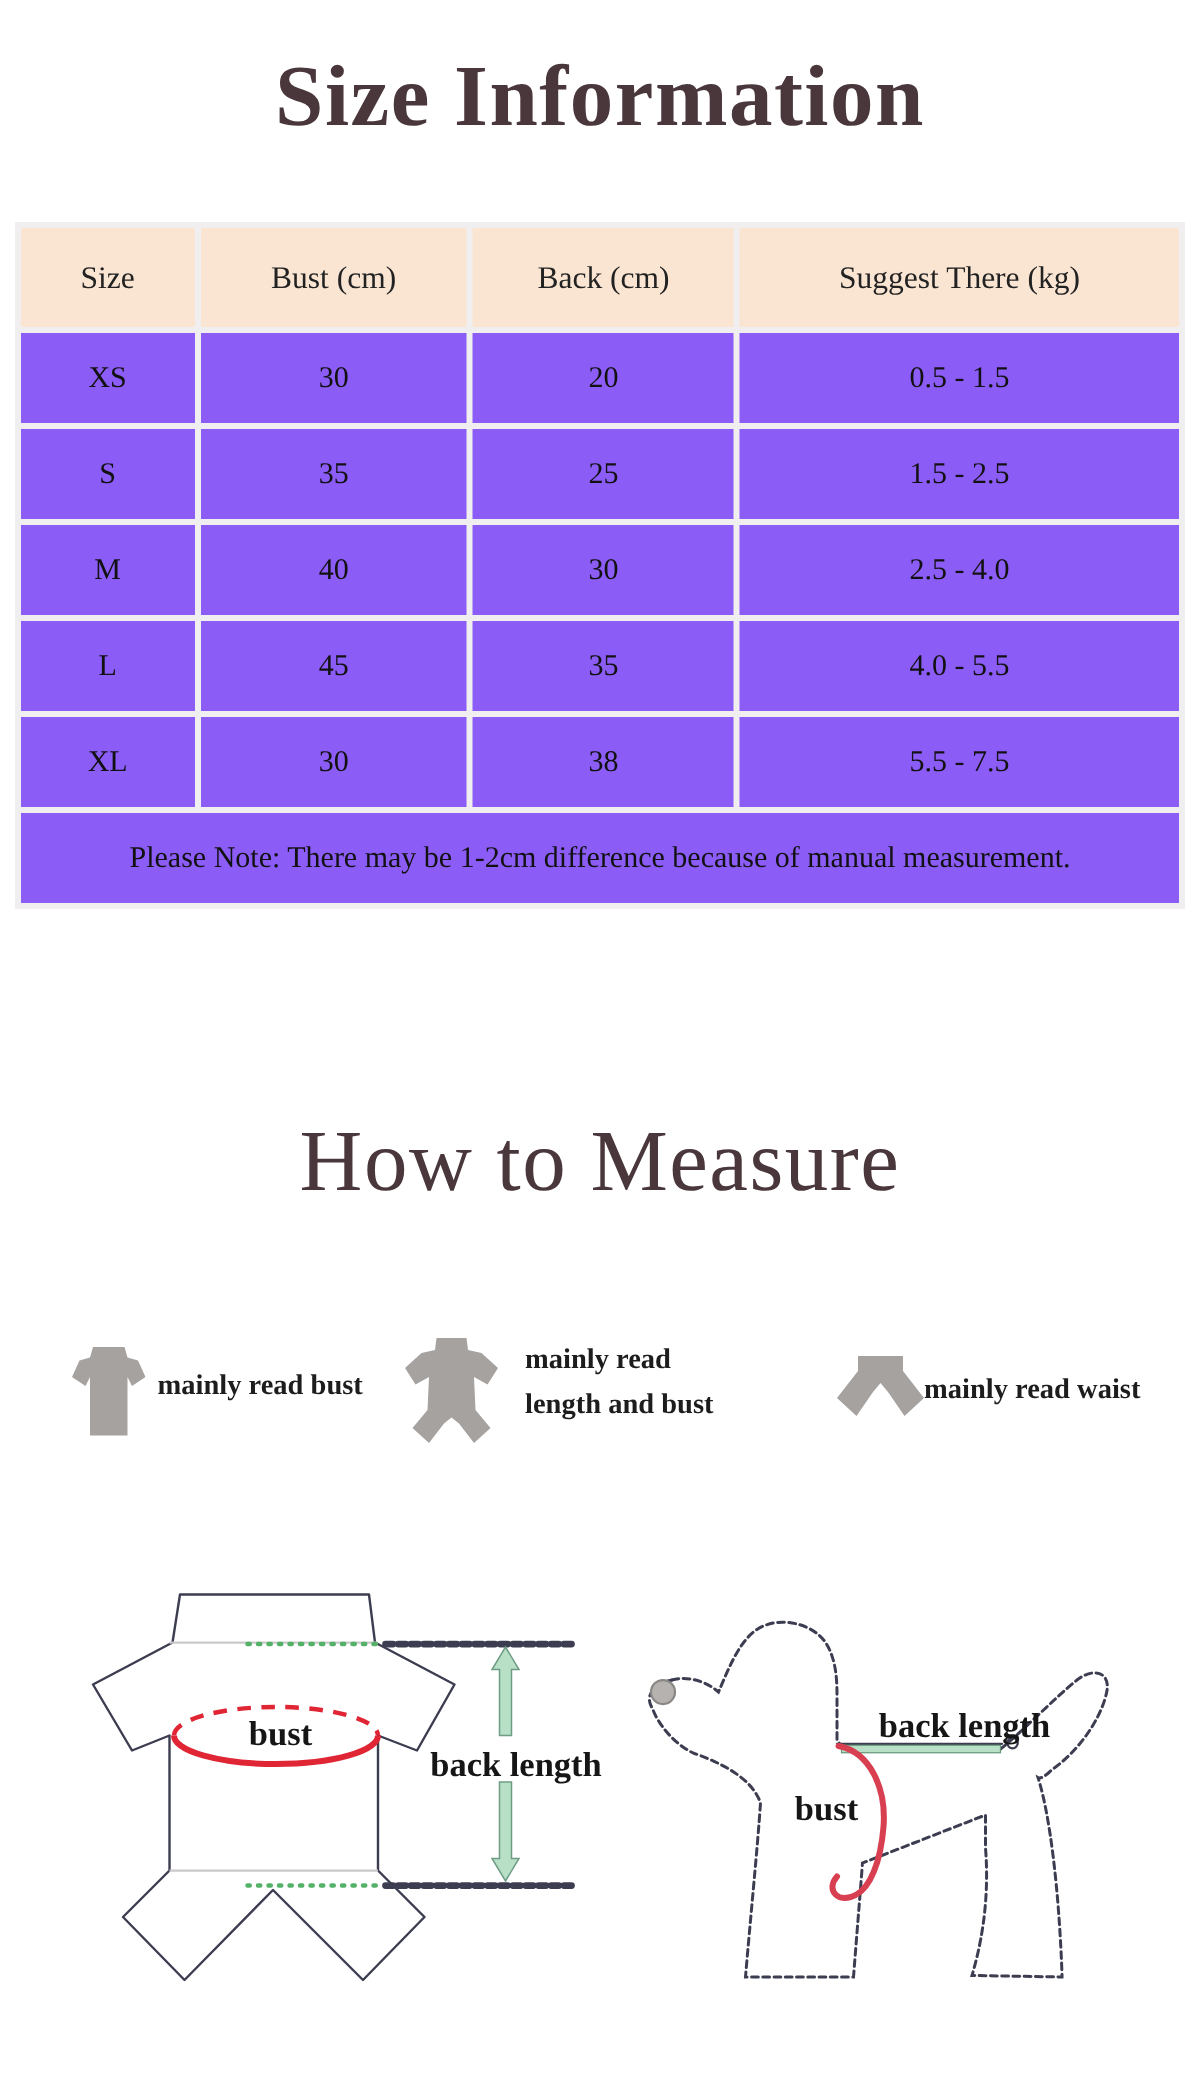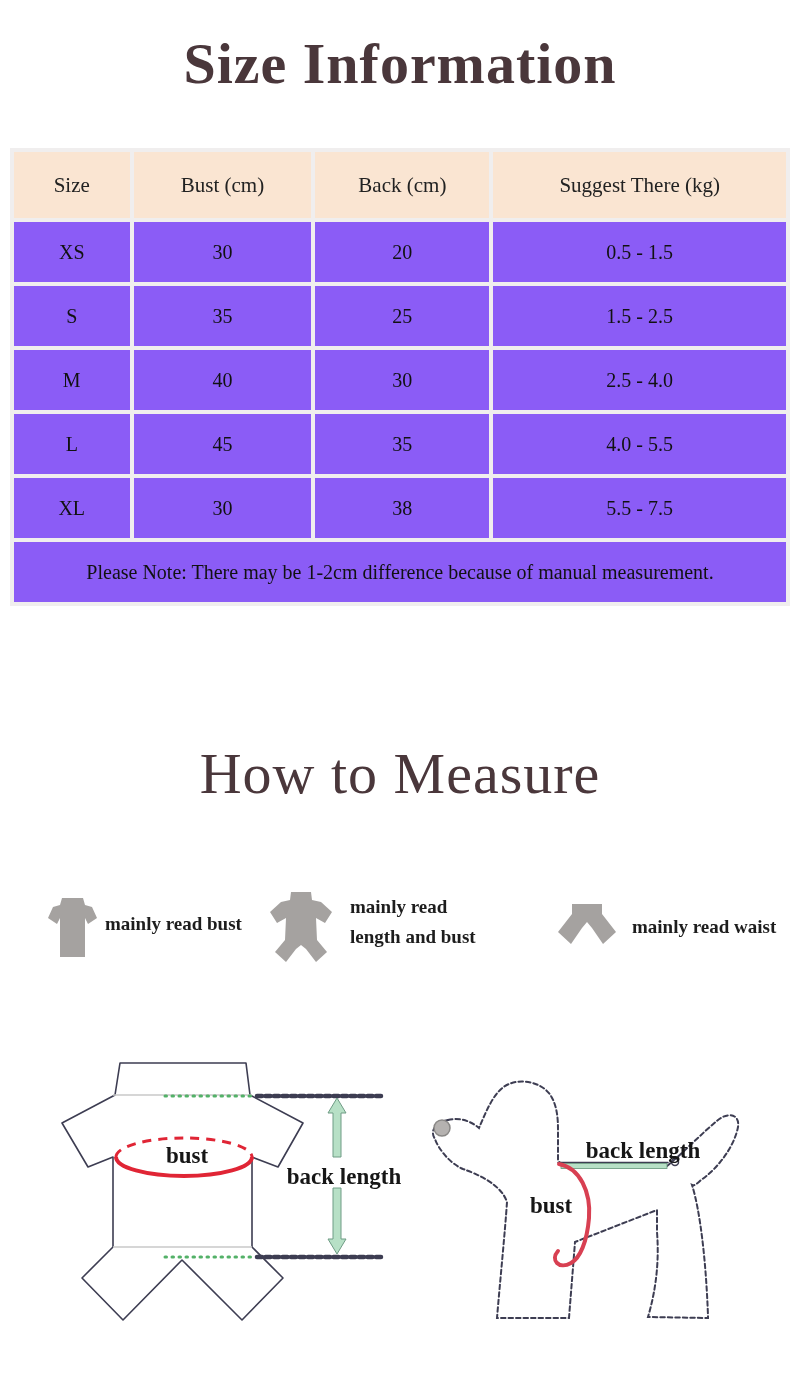--- a/index.html
+++ b/index.html
@@ -127,21 +127,21 @@
   <div>length and bust</div>
 </div>
 
 <div class="guide-item" style="left:558px;top:904px;">
   <span class="guide-icon">
     <svg width="58" height="47" viewBox="0 0 58 47">
       <path d="M14,0 L44,0 L44,10 L58,28 L45,40 L34,24 L29,18 L24,24 L13,40 L0,28 L14,10 Z" fill="#a5a2a0"></path>
     </svg>
   </span>
 </div>
-<div class="guide-label" style="left:616px;top:916px;margin-left:16px;">mainly read waist</div>
+<div class="guide-label" style="left:616px;top:916px;">mainly read waist</div>
 
 <div id="diagram-layer">
   <svg width="800" height="375" viewBox="0 0 800 375">
 
     <g>
       <path d="M120,43 L246,43 L250,75 L303,103 L278,147 L252,137 L252,227 L283,258 L242,300 L182,240 L123,300 L82,258 L113,227 L113,137 L88,147 L62,103 L115,75 Z" fill="#ffffff" stroke="#3d3d52" stroke-width="1.6" stroke-linejoin="round"></path>
       <line x1="113" y1="75" x2="252" y2="75" stroke="#c9c9c9" stroke-width="1.5"></line>
       <line x1="113" y1="227" x2="252" y2="227" stroke="#c9c9c9" stroke-width="1.5"></line>
 
       <line x1="165" y1="76" x2="253" y2="76" stroke="#53b168" stroke-width="3" stroke-dasharray="1.5 5.5" stroke-linecap="round"></line>

